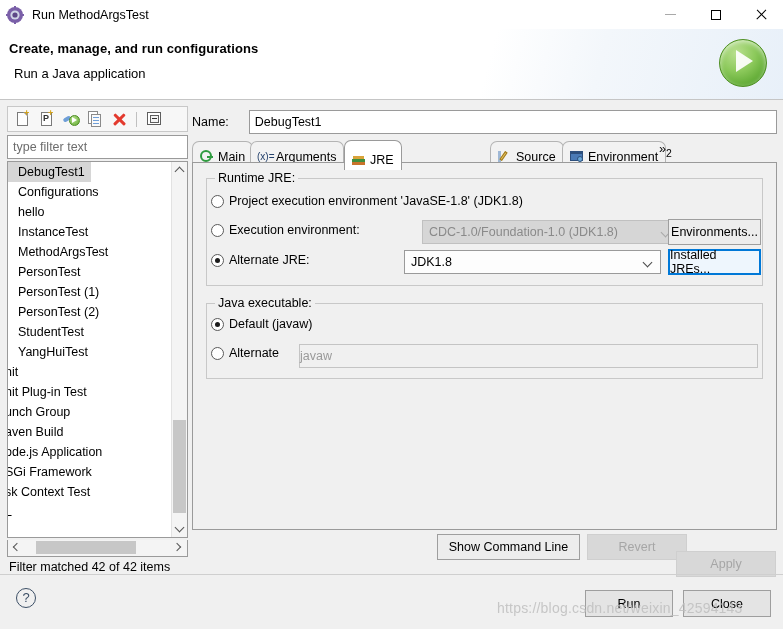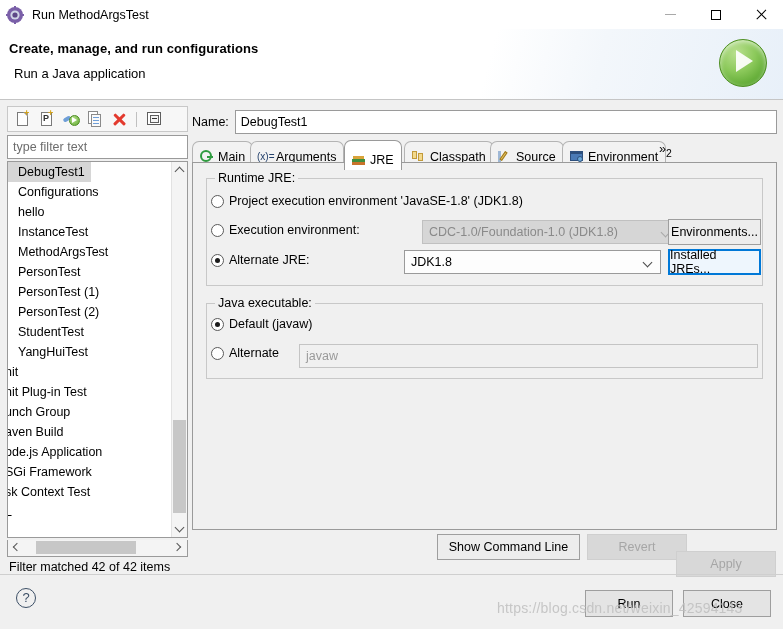--- a/index.html
+++ b/index.html
@@ -155,21 +155,21 @@
   }
   .arrow-left { left: 6px; transform: rotate(-45deg); }
   .arrow-right { left: 3px; transform: rotate(135deg); }
   .hs-thumb { position: absolute; left: 28px; top: 1px; width: 100px; height: 13px; background: #c7c7c7; }
 
   .lp-status { position: absolute; left: 2px; top: 454px; font-size: 12.5px; }
 
   
   .rightpanel { position: absolute; left: 192px; top: 106px; width: 585px; height: 458px; }
   .name-row { position: absolute; left: 0; top: 4px; width: 585px; height: 24px; display: flex; align-items: center; }
-  .name-label { font-size: 12.5px; margin-right: 6px; }
+  .name-label { font-size: 12.5px; margin-right: 20px; }
   .name-input {
     flex: 1; height: 24px; border: 1px solid #9a9a9a; background: #fff;
     font-size: 12.5px; line-height: 22px; padding-left: 5px; color: #000;
   }
 
   .tabbar { position: absolute; left: 0; top: 34px; width: 585px; height: 23px; }
   .tab {
     position: absolute; top: 1px; height: 22px;
     display: flex; align-items: center; gap: 4px;
     padding: 8px 7px 0 6px; font-size: 12.5px; white-space: nowrap;
@@ -212,21 +212,21 @@
     position: absolute; height: 26px; border: 1px solid #adadad; background: #e1e1e1;
     font-size: 12.5px; display: flex; align-items: center; justify-content: center;
     color: #000;
   }
   .btn.focus { border: 2px solid #0078d7; background: #eef6fd; }
   .btn.disabled { color: #a6a6a6; border-color: #cfcfcf; background: #d8d8d8; }
   .btn.plain { background: #ededed; border-color: #9e9e9e; }
 
   .textinput {
     position: absolute; height: 24px; border: 1px solid #c4c4c4; background: #f0f0f0;
-    font-size: 12.5px; line-height: 22px; padding-left: 6px; color: #9a9a9a;
+    font-size: 12.5px; line-height: 22px; color: #9a9a9a;
   }
 
   .bottom-btns { position: absolute; left: 0; top: 428px; width: 585px; height: 30px; }
 
   
   .footer-sep { position: absolute; left: 0; top: 574px; width: 783px; height: 1px; background: #cfcfcf; }
   .help-icon { position: absolute; left: 16px; top: 588px; width: 21px; height: 21px; }
   .help-circle {
     position: absolute; left: 0; top: 0; width: 20px; height: 20px; border-radius: 50%;
     border: 1.4px solid #3c4f66;
@@ -413,27 +413,20 @@
         <span>Arguments</span>
       </div>
       <div class="tab active" style="left:152px;">
         <span class="ic">
           <span class="ic-books"></span>
             <span class="ic-books2"></span>
             <span class="ic-books3"></span>
         </span>
         <span>JRE</span>
       </div>
-      <div class="tab" style="left:212px;">
-        <span class="ic">
-            <span class="ic-cp1"></span>
-            <span class="ic-cp2"></span>
-          </span>
-        <span>Classpath</span>
-      </div>
       <div class="tab" style="left:298px;">
         <span class="ic">
             <span class="ic-src-bar"></span>
             <span class="ic-src-pen"></span>
           </span>
         <span>Source</span>
       </div>
       <div class="tab" style="left:370px;">
         <span class="ic">
             <span class="ic-env"></span>

